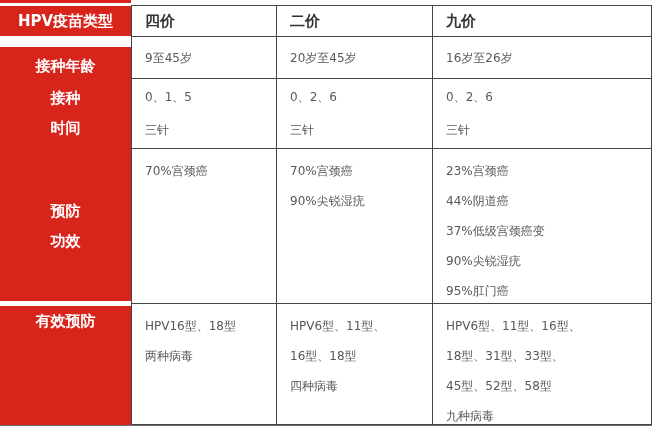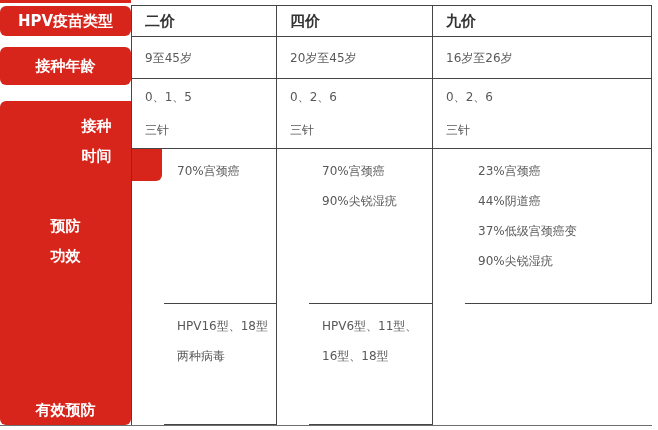--- a/index.html
+++ b/index.html
@@ -14,76 +14,75 @@
     font-family:"DejaVu Sans","Liberation Sans",sans-serif;
     overflow:hidden;
   }
   
   .top-strip{position:absolute;left:0;top:0;width:131px;height:3px;background:var(--red);}
   .rcell{
     position:absolute;left:0;width:131px;background:var(--red);
     color:#ffffff;font-weight:bold;font-size:15px;
     display:flex;flex-direction:column;align-items:center;justify-content:center;
     text-align:center;
-    border-radius:6px;
   }
   .rcell .rline{line-height:30px;}
-  .rcell.top-align{justify-content:flex-end;padding-top:15px;box-sizing:border-box;}
+  .rcell.top-align{justify-content:flex-start;padding-top:0;box-sizing:border-box;}
   
   .grid{
     position:absolute;left:131px;top:5px;width:521px;height:420px;
     box-sizing:border-box;border-top:1px solid var(--border);border-left:1px solid var(--border);
     display:grid;grid-template-columns:145px 156px 219px;
     grid-template-rows:31px 42px 70px 155px 121px;
   }
   .dcell{
     box-sizing:border-box;border-right:1px solid var(--border);border-bottom:1px solid var(--border);
     padding-left:13px;color:var(--text);font-size:12px;
     display:flex;flex-direction:column;justify-content:flex-start;
     background:#ffffff;
   }
   .dcell.center{justify-content:center;}
   .dcell .line{line-height:30px;}
   .dcell.sched .line{line-height:33px;}
-  .dcell.pad{padding-top:7px;margin-left:32px;}
+  .dcell.pad{padding-top:7px;}
   .hcell{font-weight:bold;color:var(--header_text);font-size:15px;}
   .bottom-line{position:absolute;left:0;top:425px;width:652px;height:1px;background:#6e6e6e;}
 </style>
 </head>
 <body>
 
 <div class="canvas">
 
   <div class="top-strip"></div>
 
   <div class="rcell" style="top:6px;height:30px;">
     <div class="rline">HPV疫苗类型</div>
   </div>
   <div class="rcell" style="top:47px;height:38px;">
     <div class="rline">接种年龄</div>
   </div>
-  <div class="rcell" style="top:101px;height:80px;padding-left:31px;">
+  <div class="rcell" style="top:73px;height:80px;">
     <div class="rline">接种</div>
     <div class="rline">时间</div>
   </div>
-  <div class="rcell" style="top:151px;height:150px;margin-top:15px;">
+  <div class="rcell" style="top:151px;height:150px;">
     <div class="rline">预防</div>
     <div class="rline">功效</div>
   </div>
   <div class="rcell top-align" style="top:306px;height:119px;">
     <div class="rline">有效预防</div>
   </div>
 
   <div class="grid">
 
     <div class="dcell hcell center">
-      <div>二价</div>
+      <div>四价</div>
     </div>
     <div class="dcell hcell center">
-      <div>四价</div>
+      <div>二价</div>
     </div>
     <div class="dcell hcell center">
       <div>九价</div>
     </div>
 
     <div class="dcell center">
       <div class="line">9至45岁</div>
     </div>
     <div class="dcell center">
       <div class="line">20岁至45岁</div>
@@ -110,28 +109,36 @@
     </div>
     <div class="dcell pad">
       <div class="line">70%宫颈癌</div>
       <div class="line">90%尖锐湿疣</div>
     </div>
     <div class="dcell pad">
       <div class="line">23%宫颈癌</div>
       <div class="line">44%阴道癌</div>
       <div class="line">37%低级宫颈癌变</div>
       <div class="line">90%尖锐湿疣</div>
+      <div class="line">95%肛门癌</div>
     </div>
 
     <div class="dcell pad">
       <div class="line">HPV16型、18型</div>
       <div class="line">两种病毒</div>
     </div>
     <div class="dcell pad">
       <div class="line">HPV6型、11型、</div>
       <div class="line">16型、18型</div>
+      <div class="line">四种病毒</div>
+    </div>
+    <div class="dcell pad">
+      <div class="line">HPV6型、11型、16型、</div>
+      <div class="line">18型、31型、33型、</div>
+      <div class="line">45型、52型、58型</div>
+      <div class="line">九种病毒</div>
     </div>
 
   </div>
 
   <div class="bottom-line"></div>
 
 </div>
 
 </body></html>

